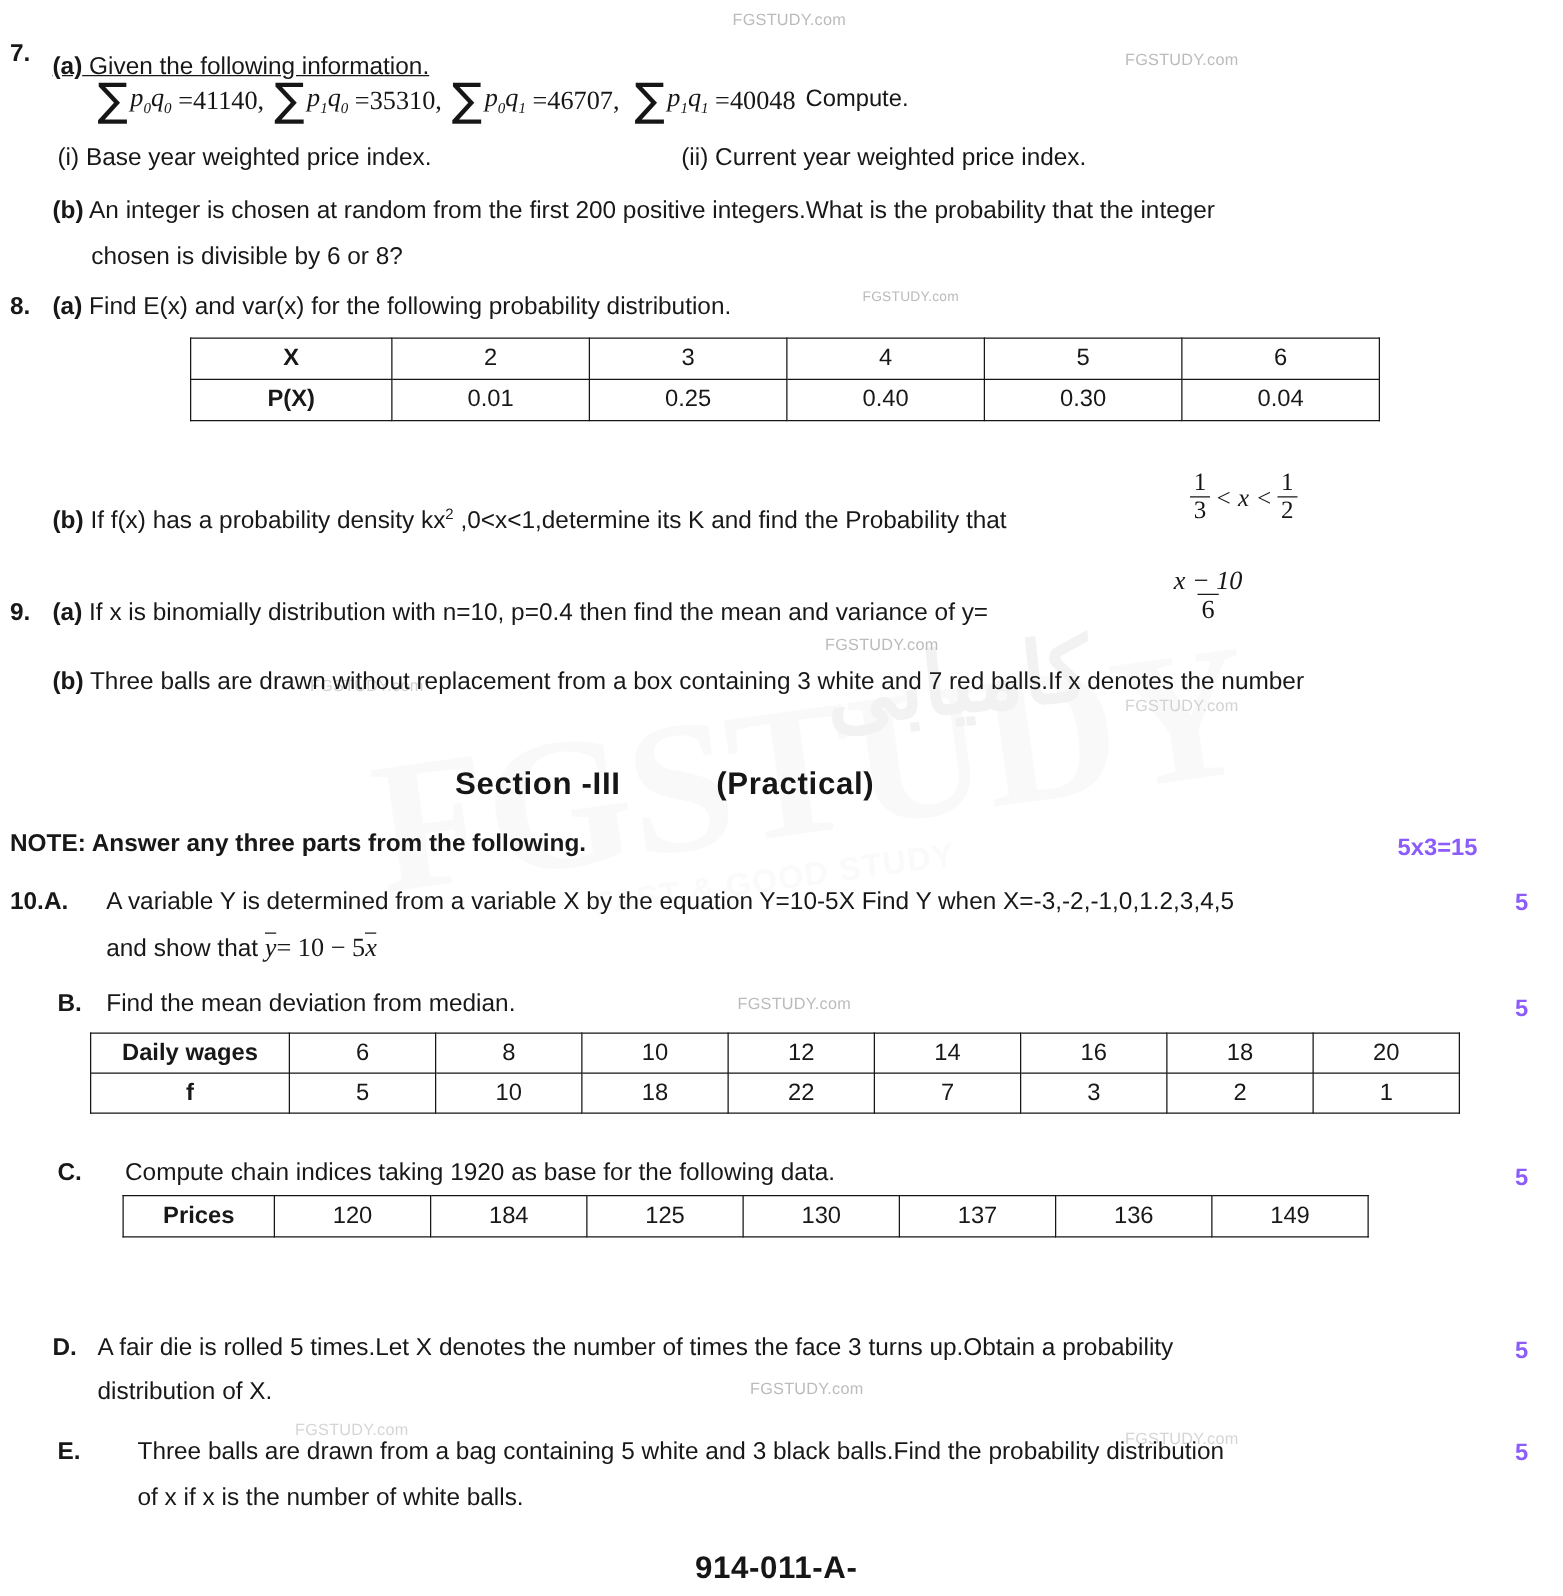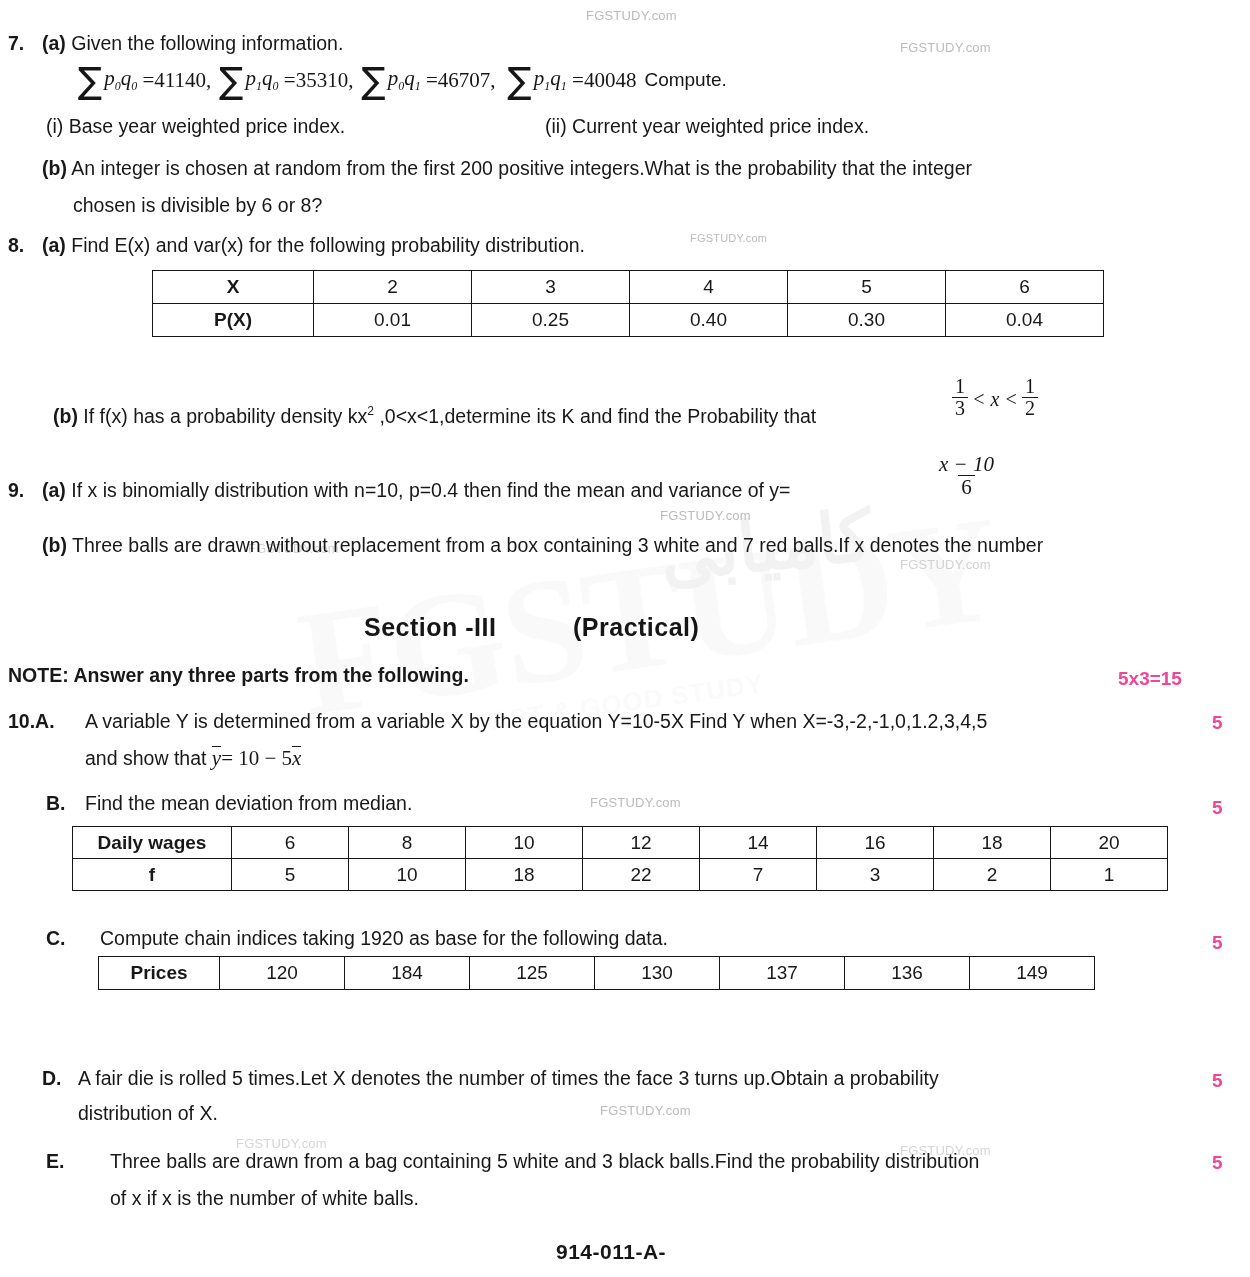--- a/index.html
+++ b/index.html
@@ -80,21 +80,21 @@
     white-space: nowrap;
     color: #1c1c1c;
   }
   .qnum { font-weight: bold; }
   .b { font-weight: bold; }
 
   .mark {
     position: absolute;
     font-size: 19px;
     font-weight: bold;
-    color: #ec4899;
+    color: #8b5cf6;
   }
 
   
   .sum-row {
     position: absolute;
     display: flex;
     align-items: center;
     font-family: "Liberation Serif", serif;
     font-size: 21px;
     white-space: nowrap;
@@ -172,21 +172,21 @@
   #tbl-chain td + td { width: 124px; }
 
   .section-head {
     position: absolute;
     font-weight: bold;
     font-size: 25px;
     letter-spacing: .5px;
   }
   .footer-code {
     position: absolute;
-    font-size: 21px;
+    font-size: 25px;
     font-weight: bold;
     letter-spacing: .5px;
   }
 </style>
 </head>
 <body>
 
 <div id="scan-page">
 
   <div class="wm-big">
@@ -202,21 +202,21 @@
   <div class="wm-small" style="left:248px;top:541px;color:#cfcfcf;">FGSTUDY.com</div>
   <div class="wm-small" style="left:900px;top:557px;color:#cfcfcf;">FGSTUDY.com</div>
   <div class="wm-small" style="left:590px;top:795px;">FGSTUDY.com</div>
   <div class="wm-small" style="left:600px;top:1103px;">FGSTUDY.com</div>
   <div class="wm-small" style="left:236px;top:1136px;color:#d2d2d2;">FGSTUDY.com</div>
   <div class="wm-small" style="left:900px;top:1143px;color:#d2d2d2;">FGSTUDY.com</div>
 
   <div class="line" style="left:8px;top:30px;">
     <span class="qnum">7.</span>
   </div>
-  <div class="line" style="left:42px;top:30px;">
+  <div class="line" style="left:42px;top:40px;text-decoration:underline;">
     <span class="b">(a)</span>
     <span>Given the following information.</span>
   </div>
 
   <div class="sum-row" style="left:78px;top:62px;">
     <span class="sigma">∑</span>
     <span class="it">p<span class="sub">0</span>q<span class="sub">0</span></span>
     <span>&nbsp;= </span>
     <span>41140</span>
     <span>,</span>
@@ -277,21 +277,21 @@
       <td class="hdr">P(X)</td>
       <td>0.01</td>
       <td>0.25</td>
       <td>0.40</td>
       <td>0.30</td>
       <td>0.04</td>
     </tr>
   </tbody>
     </table>
 
-  <div class="line" style="left:53px;top:398px;text-align:center;">
+  <div class="line" style="left:42px;top:398px;text-align:center;">
     <span class="b">(b)</span>
     <span>If f(x) has a probability density kx</span><span class="sup">2</span>
     <span>,0&lt;x&lt;1,determine its K and find the Probability that</span>
   </div>
   <div style="position:absolute;left:948px;top:378px;display:flex;align-items:center;">
     <span class="frac">
       <span class="num">1</span>
       <span class="den">3</span>
     </span>
     <span style="font-family:'Liberation Serif',serif;font-size:20px;font-style:italic;">&lt; x &lt;</span>

